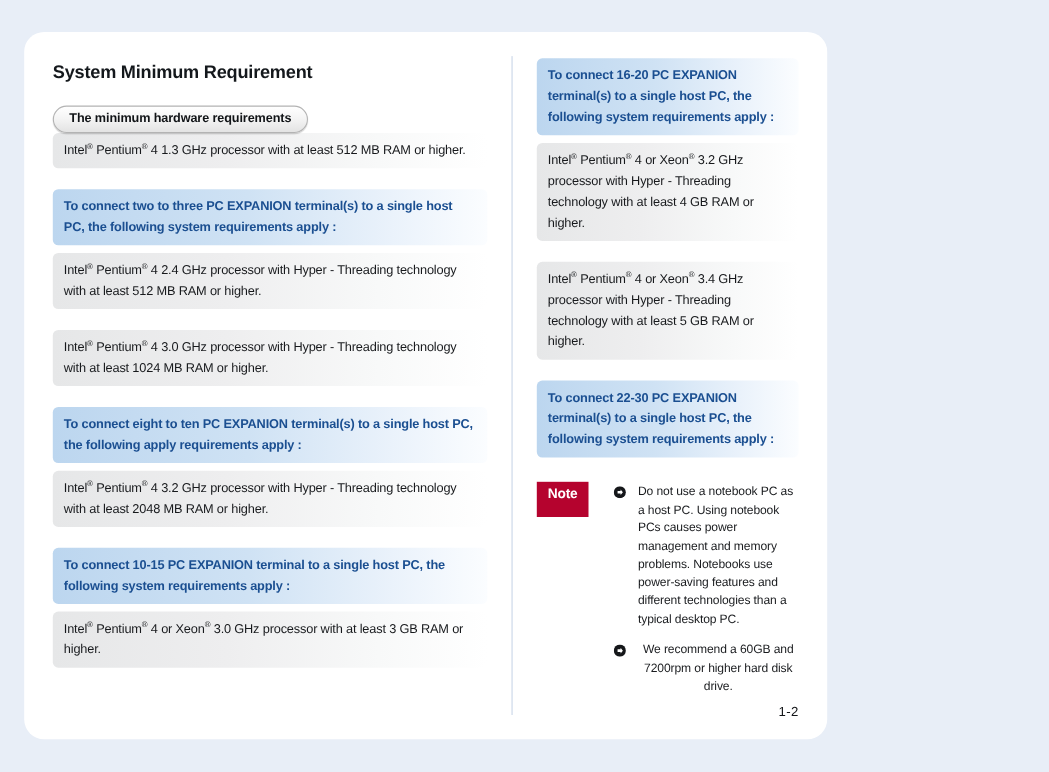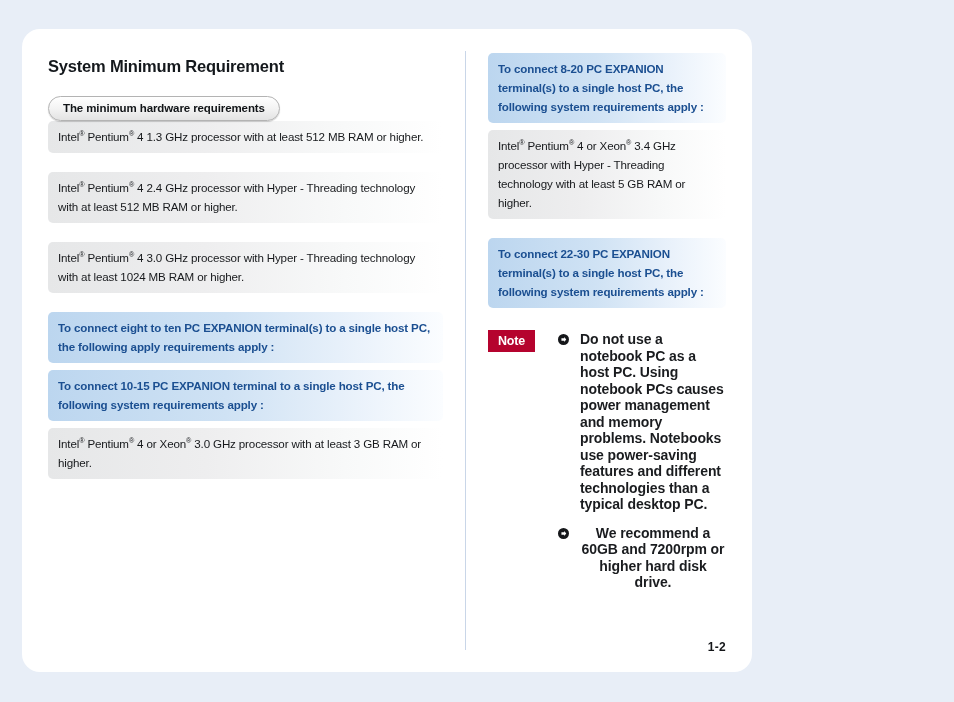--- a/index.html
+++ b/index.html
@@ -109,83 +109,85 @@
     align-items: flex-start;
     margin-top: 22px;
   }
   .note-badge {
     flex: 0 0 auto;
     background: #b5032e;
     color: #ffffff;
     font-size: 12.5px;
     font-weight: bold;
     letter-spacing: -0.2px;
-    padding: 4px 10px 4px 10px;
+    padding: 4px 10px 14px 10px;
     margin-right: 23px;
   }
   .note-items {
     flex: 1;
     padding-top: 1px;
   }
   .note-item {
     display: flex;
     align-items: flex-start;
     margin-bottom: 12px;
   }
   .note-item:last-child { margin-bottom: 0; text-align: center; }
 
   .bullet-icon {
     flex: 0 0 auto;
     width: 11px;
     height: 11px;
     margin: 3px 11px 0 0;
   }
   .note-text {
-    font-size: 14px;
+    font-size: 11px;
     line-height: 16.5px;
     color: #1a1c1f;
     letter-spacing: -0.1px;
-    font-weight: bold;
   }
 
   .page-number {
     position: absolute;
     right: 26px;
     bottom: 18px;
     font-size: 12px;
-    font-weight: bold;
+    font-weight: normal;
     color: #141619;
     letter-spacing: 0.3px;
     text-align: center;
   }
 </style>
 </head>
 <body>
 
 <div class="page">
   <div class="columns">
 
     <div class="col col-left">
       <h1 class="page-title">System Minimum Requirement</h1>
       <div class="pill">The minimum hardware requirements</div>
       <div>
           <div class="body-box">Intel<sup>®</sup> Pentium<sup>®</sup> 4 1.3 GHz processor with at least 512 MB RAM or higher.</div>
+          <div class="hdr">To connect two to three PC EXPANION terminal(s) to a single host PC, the following system requirements apply :</div>
           <div class="body-box">Intel<sup>®</sup> Pentium<sup>®</sup> 4 2.4 GHz processor with Hyper - Threading technology with at least 512 MB RAM or higher.</div>
           <div class="body-box">Intel<sup>®</sup> Pentium<sup>®</sup> 4 3.0 GHz processor with Hyper - Threading technology with at least 1024 MB RAM or higher.</div>
           <div class="hdr">To connect eight to ten PC EXPANION terminal(s) to a single host PC, the following apply requirements apply :</div>
+          <div class="body-box">Intel<sup>®</sup> Pentium<sup>®</sup> 4 3.2 GHz processor with Hyper - Threading technology with at least 2048 MB RAM or higher.</div>
           <div class="hdr">To connect 10-15 PC EXPANION terminal to a single host PC, the following system requirements apply :</div>
           <div class="body-box last">Intel<sup>®</sup> Pentium<sup>®</sup> 4 or Xeon<sup>®</sup> 3.0 GHz processor with at least 3 GB RAM or higher.</div>
         </div>
     </div>
 
     <div class="divider"></div>
 
     <div class="col col-right">
       <div>
-          <div class="hdr">To connect 8-20 PC EXPANION terminal(s) to a single host PC, the following system requirements apply :</div>
+          <div class="hdr">To connect 16-20 PC EXPANION terminal(s) to a single host PC, the following system requirements apply :</div>
+          <div class="body-box">Intel<sup>®</sup> Pentium<sup>®</sup> 4 or Xeon<sup>®</sup> 3.2 GHz processor with Hyper - Threading technology with at least 4 GB RAM or higher.</div>
           <div class="body-box">Intel<sup>®</sup> Pentium<sup>®</sup> 4 or Xeon<sup>®</sup> 3.4 GHz processor with Hyper - Threading technology with at least 5 GB RAM or higher.</div>
           <div class="hdr">To connect 22-30 PC EXPANION terminal(s) to a single host PC, the following system requirements apply :</div>
         </div>
 
       <div class="note">
         <div class="note-badge">Note</div>
         <div class="note-items">
             <div class="note-item">
               <svg viewBox="0 0 16 16" class="bullet-icon">
                 <circle cx="8" cy="8" r="8" fill="#15171a"></circle>

